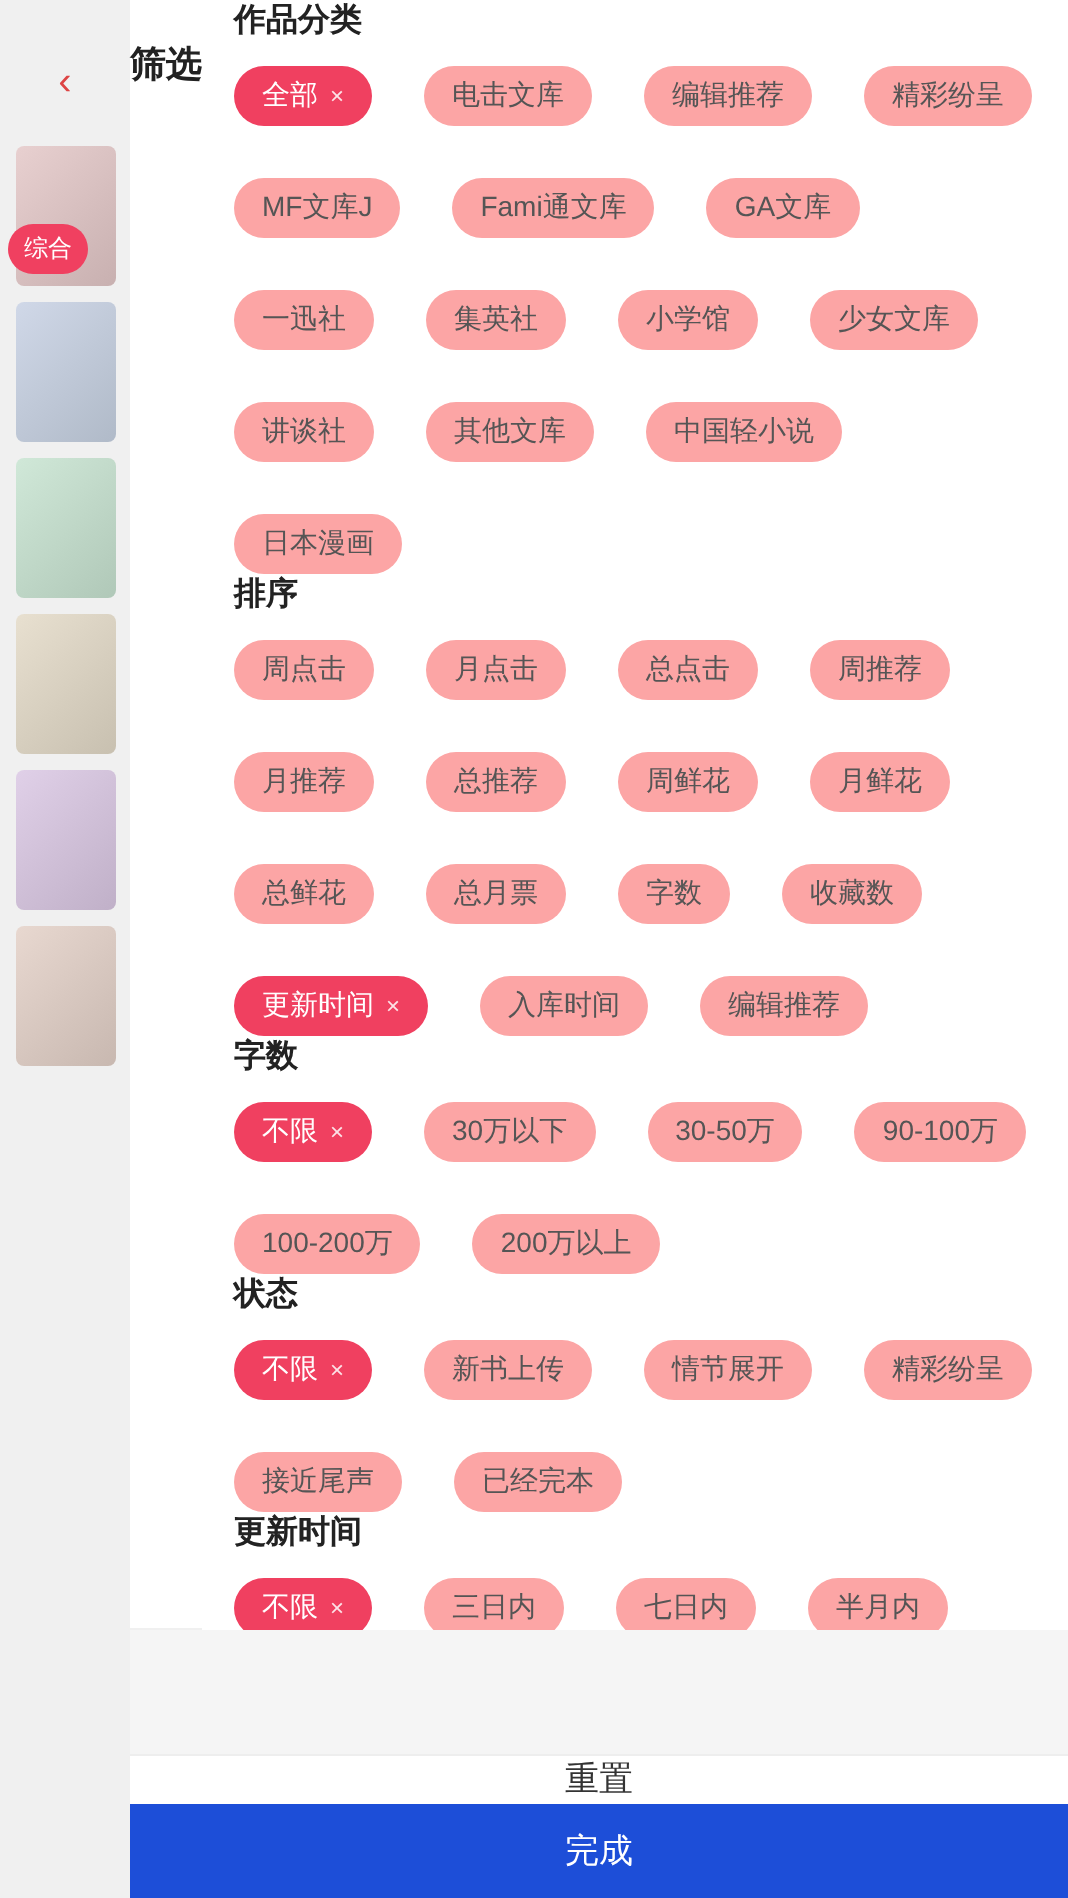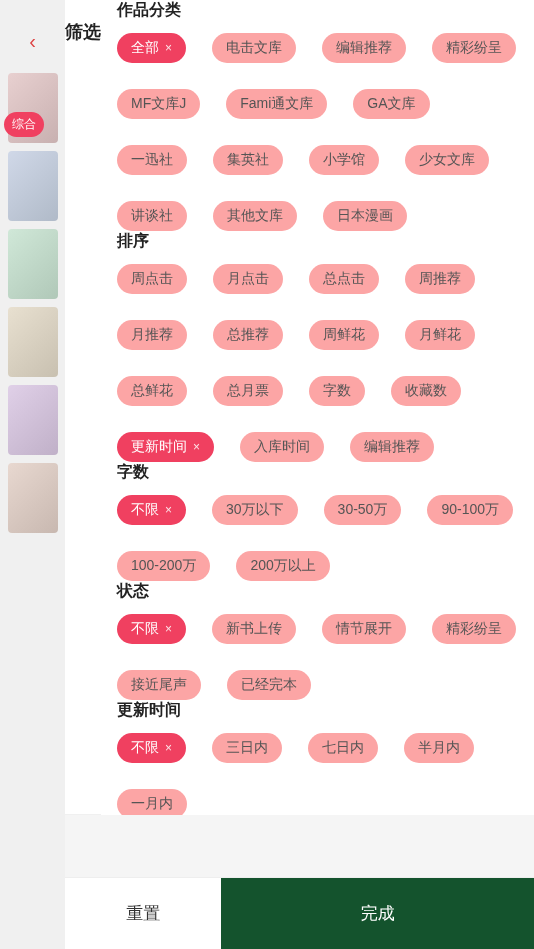--- a/index.html
+++ b/index.html
@@ -124,36 +124,37 @@
       font-size: 12px;
       opacity: 0.85;
     }
 
     .bottom-bar {
       position: absolute;
       bottom: 0; left: 65px;
       width: 469px;
       height: 72px;
       display: flex;
+      flex-direction: column;
       border-top: 1px solid #eee;
       background: #fff;
     }
 
     .btn-reset {
       flex: 1;
       background: #fff;
       border: none;
       font-size: 17px;
       color: #333;
       cursor: pointer;
     }
 
     .btn-confirm {
       flex: 2;
-      background: #14532d;
+      background: #1d4ed8;
       border: none;
       font-size: 17px;
       color: #fff;
       cursor: pointer;
     }
 
     
     .综合-tab {
       position: absolute;
       left: 4px;
@@ -210,20 +211,21 @@
           <button class="tag">精彩纷呈</button>
           <button class="tag">MF文库J</button>
           <button class="tag">Fami通文库</button>
           <button class="tag">GA文库</button>
           <button class="tag">一迅社</button>
           <button class="tag">集英社</button>
           <button class="tag">小学馆</button>
           <button class="tag">少女文库</button>
           <button class="tag">讲谈社</button>
           <button class="tag">其他文库</button>
+          <button class="tag">中国轻小说</button>
           <button class="tag">日本漫画</button>
         </div>
       </div>
       <div class="section">
         <div class="section-title">排序</div>
         <div class="tags-wrap">
           <button class="tag">周点击</button>
           <button class="tag">月点击</button>
           <button class="tag">总点击</button>
           <button class="tag">周推荐</button>

